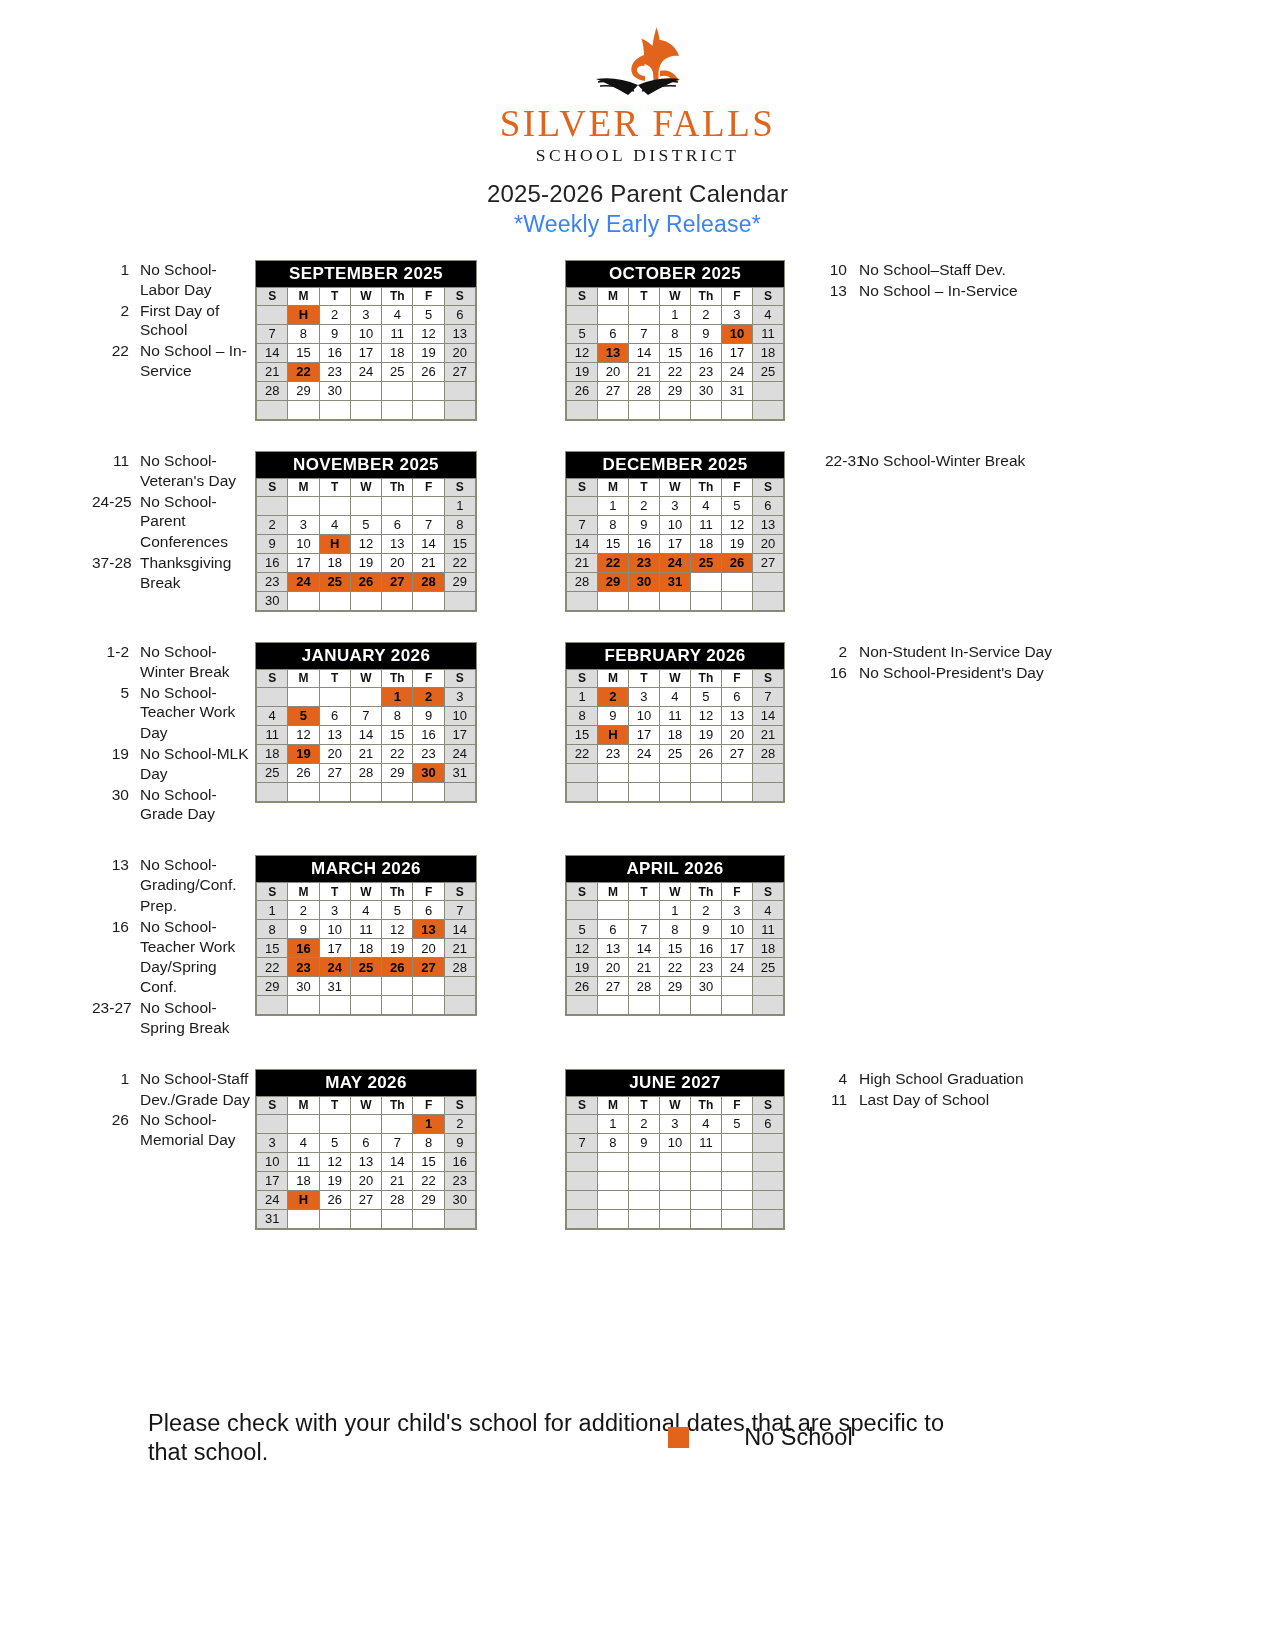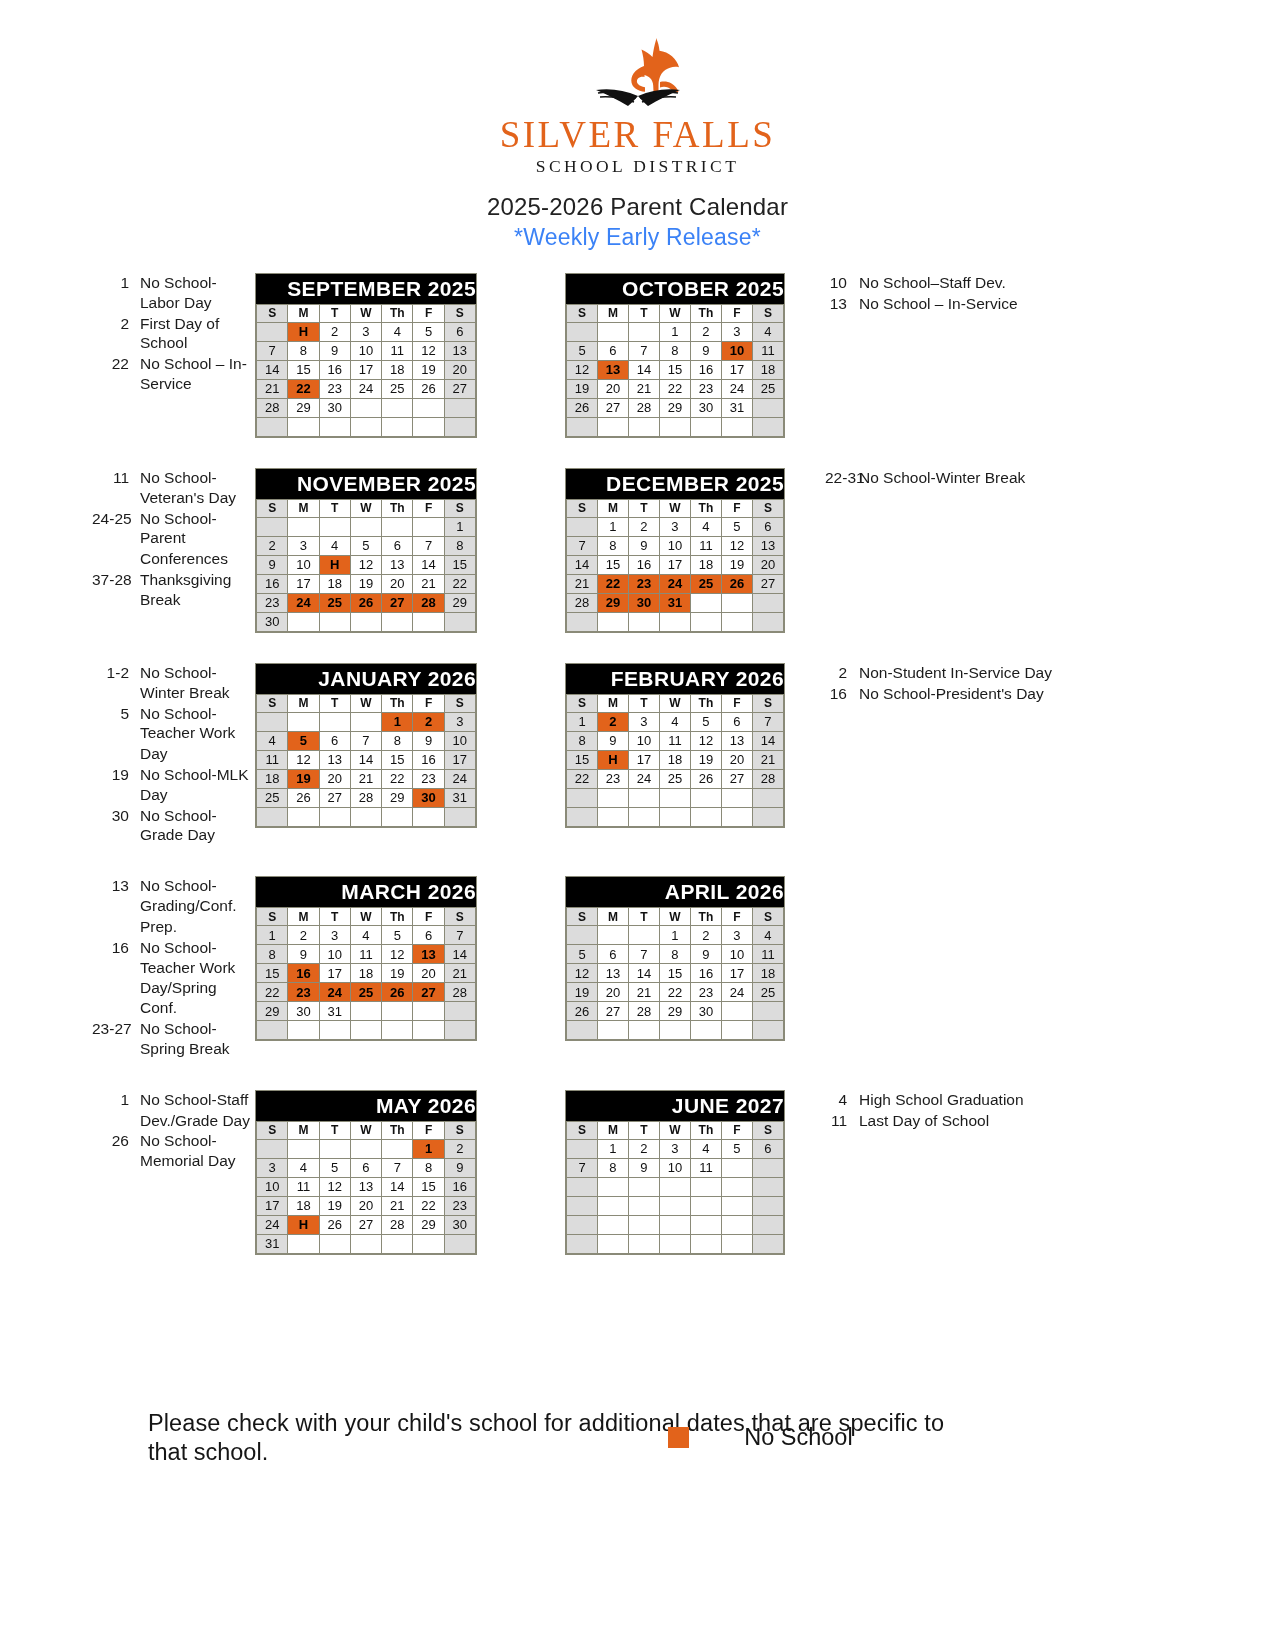--- a/index.html
+++ b/index.html
@@ -16,21 +16,21 @@
   }
 
   
   .header {
     width: 100%;
     padding-top: 18px;
     text-align: center;
   }
   .logo-wrap {
     width: 320px;
-    margin: 16px auto;
+    margin: 5px auto;
     position: relative;
   }
   .logo-mark {
     height: 80px;
     position: relative;
   }
   .logo-mark svg { display: block; margin: 0 auto; }
 
   .logo-title {
     font-family: "Liberation Serif", serif;
@@ -111,22 +111,22 @@
 
   
   .month {
     width: 222px;
     border: 1px solid #8a8a78;
     background: #ffffff;
   }
   .month-head {
     background: #000000;
     color: #ffffff;
-    text-align: right;
-    font-size: 21px;
+    text-align: center;
+    font-size: 17px;
     font-weight: bold;
     letter-spacing: 0.4px;
     padding: 4px 0 5px 0;
     line-height: 1;
   }
   table.mgrid {
     border-collapse: collapse;
     width: 100%;
     table-layout: fixed;
   }

